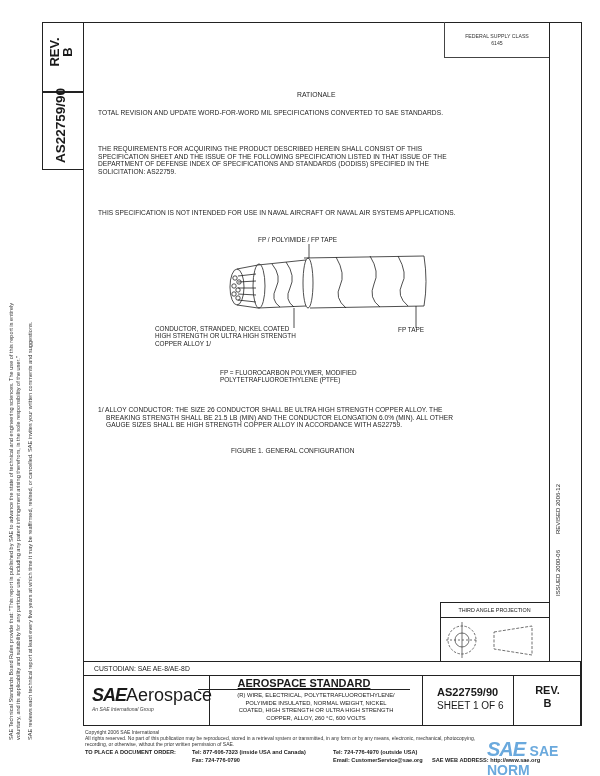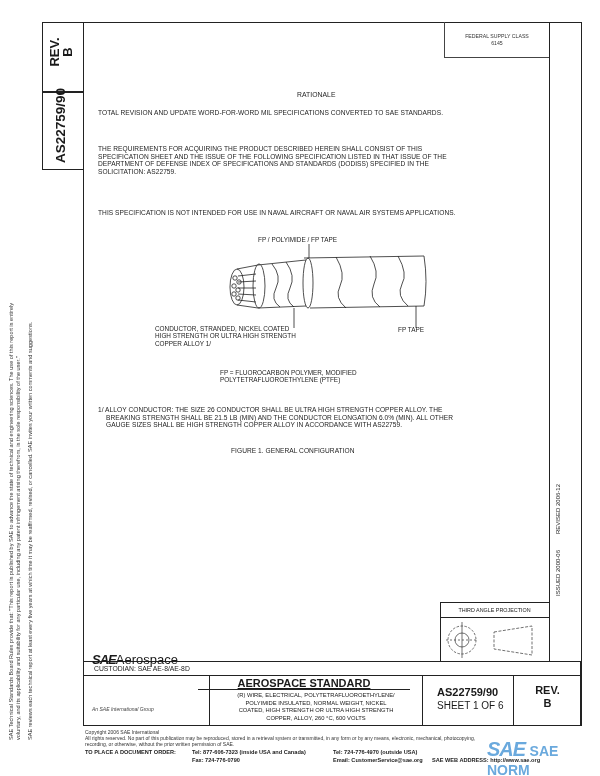--- a/index.html
+++ b/index.html
@@ -33,21 +33,21 @@
 
   .tb { left: 83px; top: 676px; width: 498px; height: 50px; border: 1px solid #222; border-top: none; }
   .tb-logo { left: 83px; top: 676px; width: 127px; height: 50px; border-right: 1px solid #222; }
   .tb-title { left: 198px; top: 676px; width: 212px; height: 14px; border-bottom: 1px solid #222; font-weight: bold; font-size: 11px; text-align: center; line-height: 14px; text-decoration: underline; }
   .tb-desc { left: 210px; top: 691px; width: 212px; height: 35px; font-size: 5.8px; line-height: 7.6px; text-align: center; padding-top: 1px; }
   .tb-num { left: 422px; top: 676px; width: 92px; height: 50px; border-left: 1px solid #222; border-right: 1px solid #222; padding: 10px 0 0 14px; }
   .tb-num .n { font-weight: bold; font-size: 11px; }
   .tb-num .s { font-size: 10px; margin-top: 2px; }
   .tb-rev { left: 514px; top: 676px; width: 67px; height: 50px; text-align: center; font-weight: bold; font-size: 11px; line-height: 13px; padding-top: 8px; }
 
-  .sae-logo { left: 92px; top: 652px; font-size: 13px; }
+  .sae-logo { left: 92px; top: 685px; font-size: 18px; }
   .sae-logo b { font-weight: 900; font-style: italic; letter-spacing: -1px; }
   .sae-logo i { font-style: normal; font-weight: normal; }
   .sae-sub { left: 92px; top: 706px; font-size: 5px; font-style: italic; color: #444; }
 
   .footer { font-size: 5px; line-height: 6.2px; color: #333; }
   .footer-strong { font-size: 5.6px; font-weight: bold; color: #222; }
 
   .watermark { left: 487px; top: 738px; width: 110px; height: 36px; }
   .wm-sae { font-weight: 900; font-size: 20px; color: #6aa9dd; font-style: italic; letter-spacing: -1px; }
   .wm-norm { font-weight: bold; font-size: 14px; color: #6aa9dd; }

